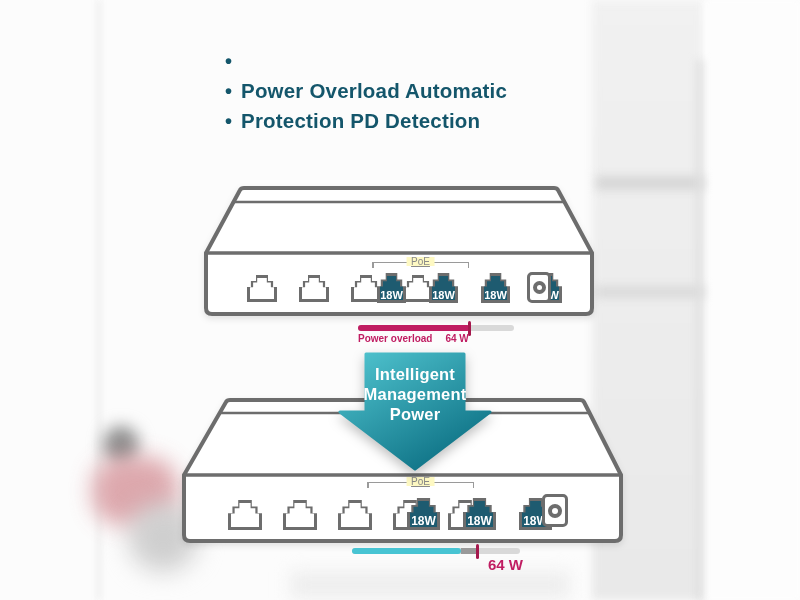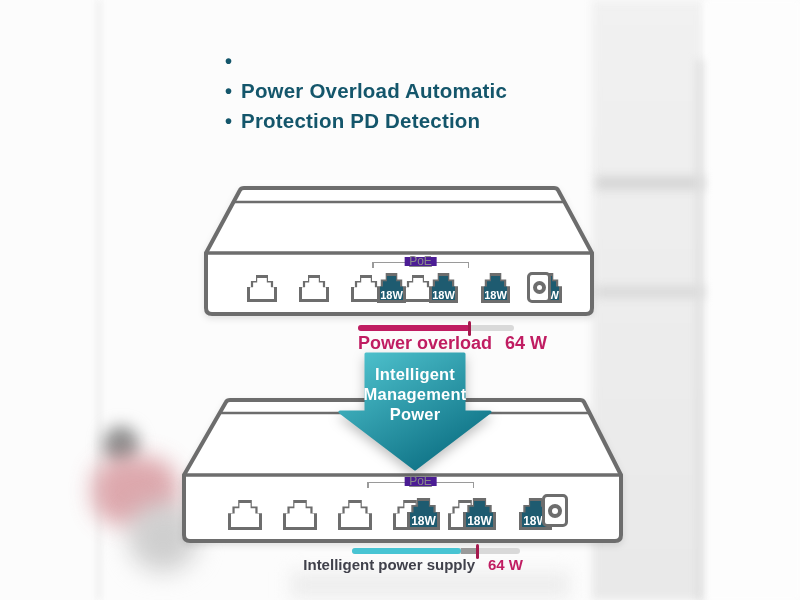--- a/index.html
+++ b/index.html
@@ -43,21 +43,21 @@
     clip-path:polygon(0 100%,0 44%,13% 44%,13% 22%,30% 22%,30% 0,70% 0,70% 22%,87% 22%,87% 44%,100% 44%,100% 100%);}
   .port.poe .port-fill{background:var(--port-teal);}
   .pw{position:absolute;left:0;right:0;bottom:2px;text-align:center;color:#fff;font-weight:bold;z-index:2;}
 
   
   .poe-bracket{position:absolute;height:6px;border-top:1.5px solid #9a9a9a;z-index:2;}
   .poe-bracket::before,.poe-bracket::after{content:"";position:absolute;top:0;width:1.5px;height:5px;background:#9a9a9a;}
   .poe-bracket::before{left:0;}
   .poe-bracket::after{right:0;}
   .poe-bracket .poe-tag{position:absolute;top:-6px;left:50%;transform:translateX(-50%);
-    font-size:12px;line-height:9px;color:#8a8a8a;background:#4c1d95;padding:0 5px;text-decoration:underline;}
+    font-size:10px;line-height:9px;color:#8a8a8a;background:#fef9c3;padding:0 5px;text-decoration:underline;}
 
   
   .jack{position:absolute;border:3px solid var(--outline);border-radius:5px;background:#fff;
     display:flex;align-items:center;justify-content:center;z-index:2;}
   .jack-pin{border-radius:50%;background:var(--outline);position:relative;}
   .jack-pin::after{content:"";position:absolute;inset:4px;background:#fff;border-radius:50%;}
 
   
   .bar-track{position:absolute;height:6px;border-radius:3px;background:var(--track);z-index:2;}
   .bar-fill{position:absolute;left:0;top:0;bottom:0;border-radius:3px;}
@@ -155,21 +155,21 @@
 
 <div class="jack" style="left:527px;top:272px;width:18px;height:25px;">
   <div class="jack-pin" style="width:13px;height:13px;"></div>
 </div>
 
 <div>
   <div class="bar-track" style="left:358px;top:325px;width:156px;">
     <div class="bar-fill" style="background: var(--magenta); width: 72%;"></div>
     <div class="bar-marker" style="background: var(--magenta-dark); left: 70.5%;"></div>
   </div>
-  <div class="bar-label-row" style="left:358px;top:333px;font-size:18px;color:var(--magenta);">
+  <div class="bar-label-row" style="left:358px;top:333px;font-size:10px;color:var(--magenta);">
     <span>Power overload</span>
     <span>64 W</span>
   </div>
 </div>
 
 <div class="poe-bracket" style="left:367px;top:482px;width:107px;">
   <span class="poe-tag">PoE</span>
 </div>
 
 <div class="ports" style="left:208px;top:500px;gap:1px;">
@@ -209,21 +209,20 @@
   <div class="jack-pin" style="width:14px;height:14px;"></div>
 </div>
 
 <div>
   <div class="bar-track" style="left:352px;top:548px;width:168px;">
     <div class="bar-fill" style="background: var(--bar-teal); width: 65%;"></div>
     <div class="bar-seg" style="background: var(--reserve-gray); left: 65%; width: 10%;"></div>
     <div class="bar-marker" style="background: var(--magenta-dark); left: 73.8%;"></div>
   </div>
   <div class="bar-label-row" style="right:277px;top:556px;font-size:15px;">
-    <span style="color:var(--label-gray);">Intelligent power supply</span>
     <span style="color:var(--magenta);">64 W</span>
   </div>
 </div>
 
 <div class="abs arrow-wrap">
   <svg width="160" height="120" viewBox="0 0 160 120">
     <defs>
       <linearGradient id="agrad" x1="0" y1="0" x2="0.75" y2="1">
         <stop offset="0" style="stop-color:var(--arrow-light)"></stop>
         <stop offset="1" style="stop-color:var(--arrow-dark)"></stop>

